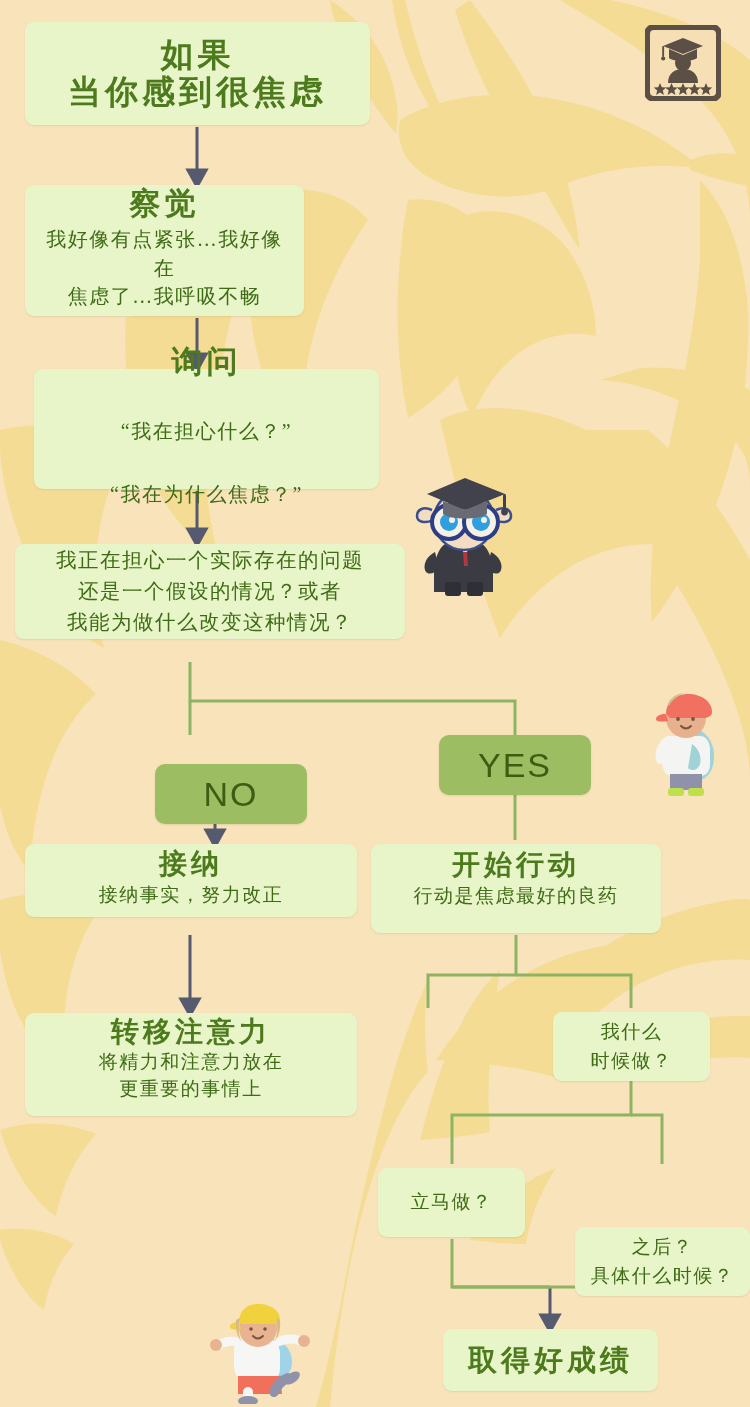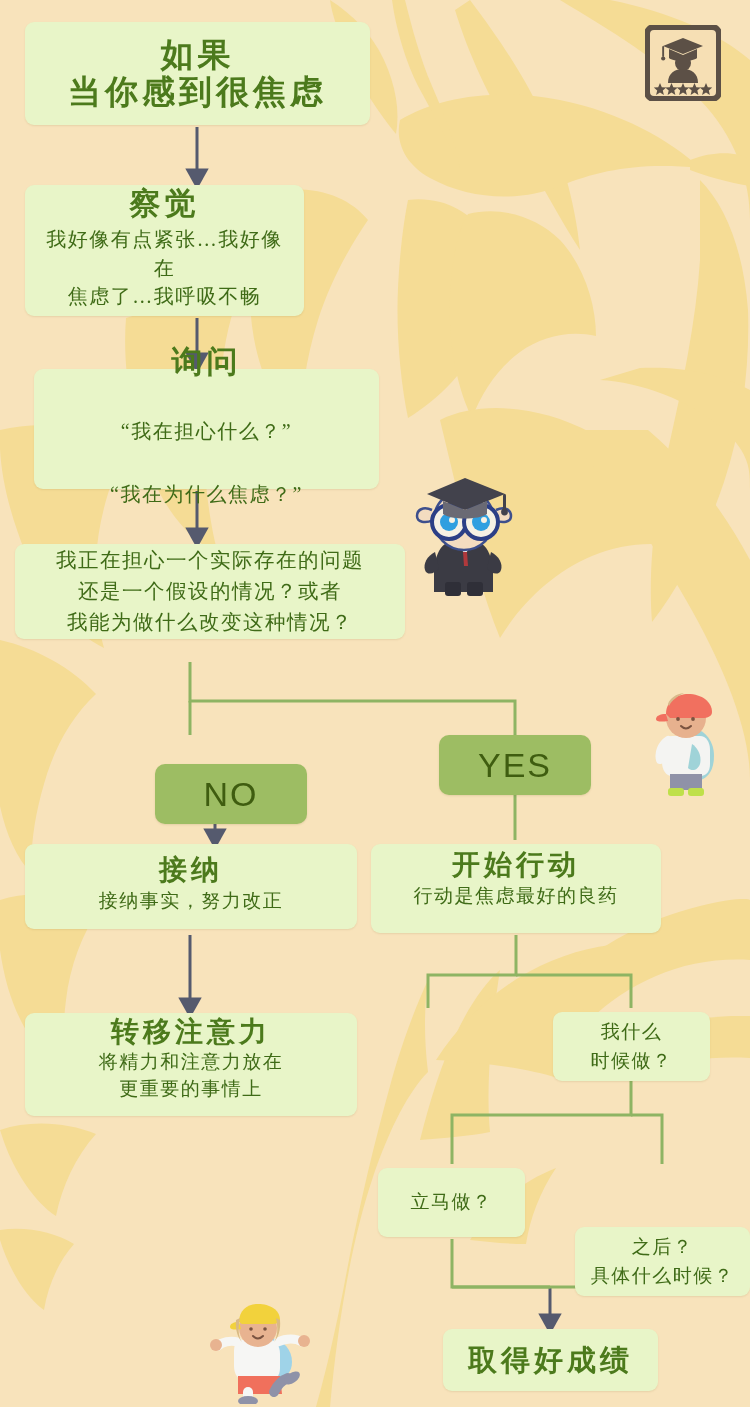--- a/index.html
+++ b/index.html
@@ -70,21 +70,21 @@
   #n-ask     {left:34px;  top:369px; width:345px; height:120px; padding:4px 12px 8px;gap:35px;}
   #n-ask .t1{font-size:31px;margin-bottom:2px;}
   #n-ask .t2{font-size:20px;}
 
   #n-decide  {left:15px;  top:544px; width:390px; height:95px; padding:4px 10px;}
   #n-decide .plain{font-size:20.5px;}
 
   #chip-no   {left:155px; top:735px; width:152px; height:60px;margin-top:29px;}
   #chip-yes  {left:439px; top:735px; width:152px; height:60px;}
 
-  #n-accept  {left:25px;  top:844px; width:332px; height:85px; padding:2px 10px 6px;}
+  #n-accept  {left:25px;  top:844px; width:332px; height:73px; padding:2px 10px 6px;}
   #n-accept .t1{font-size:28px;margin-bottom:2px;}
   #n-accept .t2{font-size:19px;}
 
   #n-act     {left:371px; top:844px; width:290px; height:89px; padding:2px 10px 20px;}
   #n-act .t1{font-size:28px;margin-bottom:2px;}
   #n-act .t2{font-size:19px;}
 
   #n-shift   {left:25px;  top:1013px;width:332px; height:103px; padding:2px 10px 12px;}
   #n-shift .t1{font-size:28px;margin-bottom:2px;}
   #n-shift .t2{font-size:19px;}

